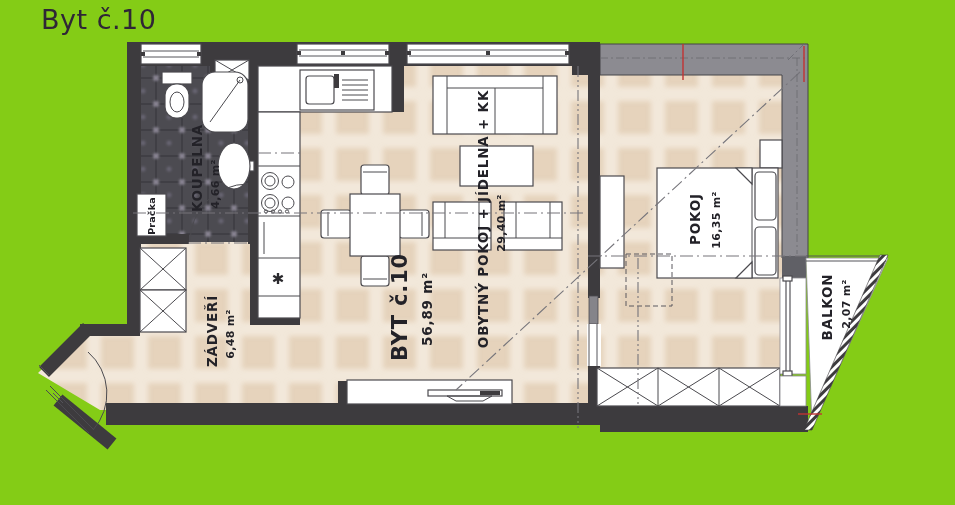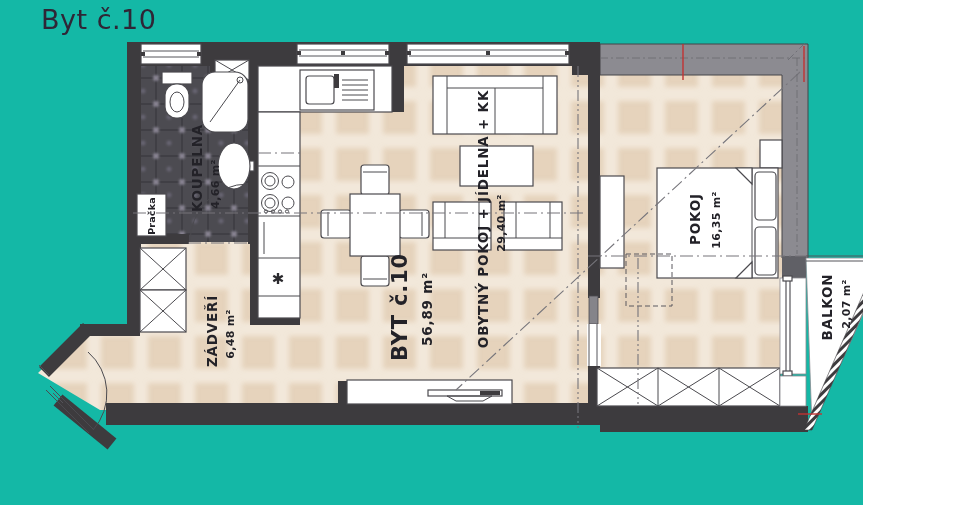--- a/index.html
+++ b/index.html
@@ -1,16 +1,16 @@
 <!DOCTYPE html>
 <html><head>
 <meta charset="utf-8">
 <style>
   html,body{margin:0;padding:0;background:#fff;font-family:"DejaVu Sans","Liberation Sans",sans-serif;}
-  .stage{position:relative;width:863px;height:505px;background:#14b8a6;overflow:hidden;}
+  .stage{position:relative;width:955px;height:505px;background:#84cc16;overflow:hidden;}
   .stage h1{
     position:absolute;top:4px;left:41px;margin:0;
     font-size:27px;font-weight:500;letter-spacing:.5px;color:#2f2636;
     font-family:"DejaVu Sans","Liberation Sans",sans-serif;z-index:2;
   }
   svg{position:absolute;top:0;left:0;}
   .wall{fill:#3d3b3e;}
   .wallstroke{stroke:#3d3b3e;fill:none;}
   .graywall{fill:#8c8b91;stroke:#454449;stroke-width:1;}
   .furn{fill:#ffffff;stroke:#4b4a4f;stroke-width:1.2;}

